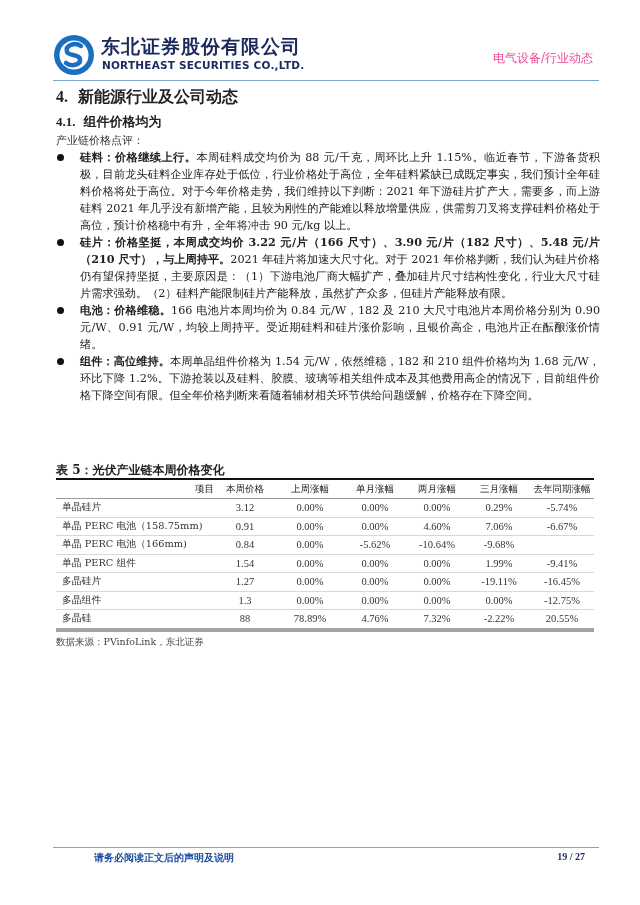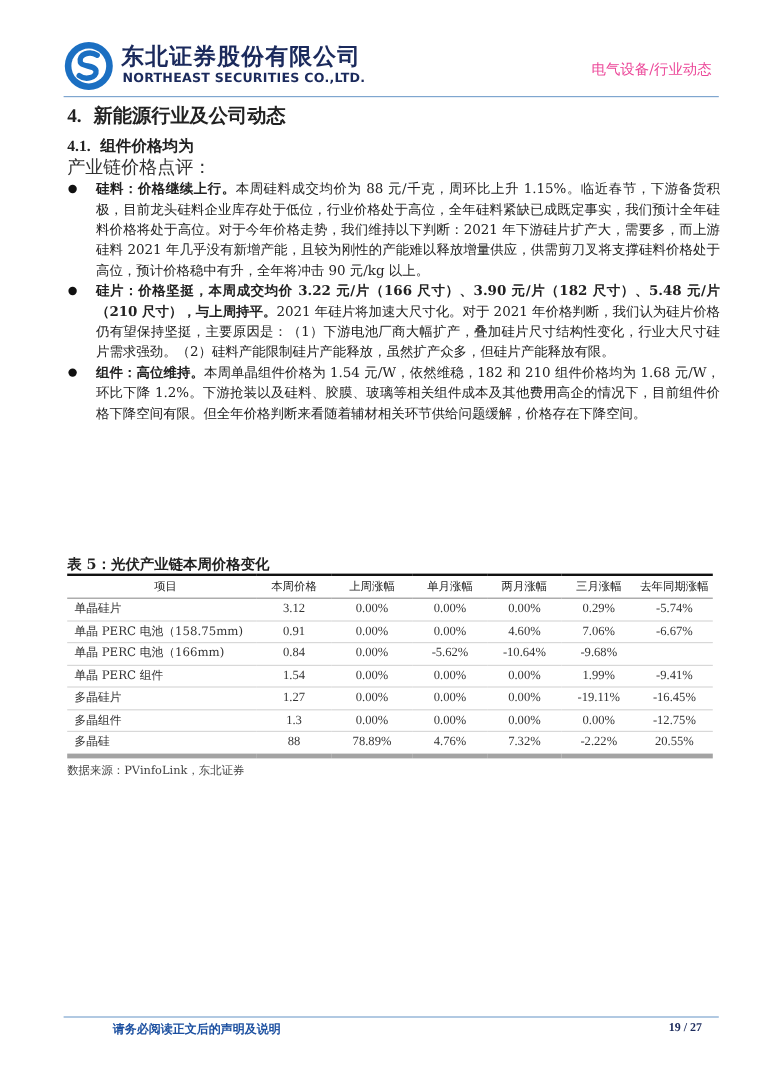--- a/index.html
+++ b/index.html
@@ -12,35 +12,35 @@
   .brand-en { position: absolute; left: 49px; top: 31px; font-family: "DejaVu Sans", sans-serif;
               font-weight: bold; font-size: 10.5px; color: #1b2a5c; letter-spacing: 0.2px; }
   .category { position: absolute; right: 6px; top: 22px; font-size: 12px; color: #ec4899; }
   .header-rule { position: absolute; left: 53px; top: 80px; width: 546px; height: 1px; background: #7fa6cf; }
 
   .content { position: absolute; left: 56px; top: 84px; width: 540px; }
   .h1 { font-size: 16px; font-weight: bold; margin: 0; height: 26px; line-height: 26px; }
   .h1 .num { font-family: "Liberation Serif", serif; margin-right: 10px; }
   .h2 { font-size: 13px; font-weight: bold; margin: 2px 0 0 0; height: 20px; line-height: 20px; }
   .h2 .num { font-family: "Liberation Serif", serif; margin-right: 8px; }
-  .lead { font-size: 15px; color: #333; height: 17px; line-height: 17px; font-family: Liberation Mono, monospace; }
+  .lead { font-size: 11px; color: #333; height: 17px; line-height: 17px; }
 
   .bullets { list-style: none; margin: 0; padding: 0; }
   .bullet { position: relative; padding-left: 24px; font-size: 11.2px; line-height: 17px;
             width: 520px; text-align: justify; color: #222; }
   .bullet .dot { position: absolute; left: 1px; top: 5px; width: 7px; height: 7px;
                  border-radius: 50%; background: #111; }
   .bullet b { font-weight: bold; }
 
   .table-title { position: absolute; left: 56px; top: 462px; font-size: 12px; font-weight: bold; }
   table.prices { position: absolute; left: 56px; top: 478px; width: 538px; border-collapse: collapse;
                  font-size: 10px; }
   table.prices thead th { border-top: 2px solid #111; border-bottom: 1px solid #999;
                           height: 18px; font-weight: normal; font-size: 9.5px; text-align: center; padding: 0; }
-  table.prices thead th.first { text-align: center; padding-left: 6px; }
+  table.prices thead th.first { text-align: right; padding-left: 6px; }
   table.prices td { height: 17.5px; border-bottom: 1px solid #d8d8d8; text-align: center; padding: 0;
                     font-family: "Liberation Serif", serif; font-size: 10.5px; color: #333; }
   table.prices td.first { text-align: left; padding-left: 6px; font-family: "DejaVu Serif", serif; font-size: 9.8px; }
   table.prices tbody tr:last-child td { border-bottom: 4px solid #a3a3a3; }
   .source { position: absolute; left: 56px; top: 636px; font-size: 9.5px; color: #444; }
 
   .footer-rule { position: absolute; left: 53px; top: 847px; width: 546px; height: 1px; background: #7fa6cf; }
   .footer-note { position: absolute; left: 94px; top: 851px; font-size: 10px; color: #1b4fa0; font-weight: bold; }
   .page-num { position: absolute; right: 55px; top: 851px; font-size: 10px; color: #1b2a5c;
               font-family: "Liberation Serif", serif; font-weight: bold; }
@@ -70,20 +70,24 @@
   <div class="lead">产业链价格点评：</div>
 
   <ul class="bullets">
     <li class="bullet">
       <span class="dot"></span>
       <b>硅料：价格继续上行。</b><span>本周硅料成交均价为 88 元/千克，周环比上升 1.15%。临近春节，下游备货积极，目前龙头硅料企业库存处于低位，行业价格处于高位，全年硅料紧缺已成既定事实，我们预计全年硅料价格将处于高位。对于今年价格走势，我们维持以下判断：2021 年下游硅片扩产大，需要多，而上游硅料 2021 年几乎没有新增产能，且较为刚性的产能难以释放增量供应，供需剪刀叉将支撑硅料价格处于高位，预计价格稳中有升，全年将冲击 90 元/kg 以上。</span>
     </li>
     <li class="bullet">
       <span class="dot"></span>
       <b>硅片：价格坚挺，本周成交均价 3.22 元/片（166 尺寸）、3.90 元/片（182 尺寸）、5.48 元/片（210 尺寸），与上周持平。</b><span>2021 年硅片将加速大尺寸化。对于 2021 年价格判断，我们认为硅片价格仍有望保持坚挺，主要原因是：（1）下游电池厂商大幅扩产，叠加硅片尺寸结构性变化，行业大尺寸硅片需求强劲。（2）硅料产能限制硅片产能释放，虽然扩产众多，但硅片产能释放有限。</span>
+    </li>
+    <li class="bullet">
+      <span class="dot"></span>
+      <b>电池：价格维稳。</b><span>166 电池片本周均价为 0.84 元/W，182 及 210 大尺寸电池片本周价格分别为 0.90 元/W、0.91 元/W，均较上周持平。受近期硅料和硅片涨价影响，且银价高企，电池片正在酝酿涨价情绪。</span>
     </li>
     <li class="bullet">
       <span class="dot"></span>
       <b>组件：高位维持。</b><span>本周单晶组件价格为 1.54 元/W，依然维稳，182 和 210 组件价格均为 1.68 元/W，环比下降 1.2%。下游抢装以及硅料、胶膜、玻璃等相关组件成本及其他费用高企的情况下，目前组件价格下降空间有限。但全年价格判断来看随着辅材相关环节供给问题缓解，价格存在下降空间。</span>
     </li>
   </ul>
 </div>
 
 <div class="table-title">表 5：光伏产业链本周价格变化</div>
 <table class="prices">

